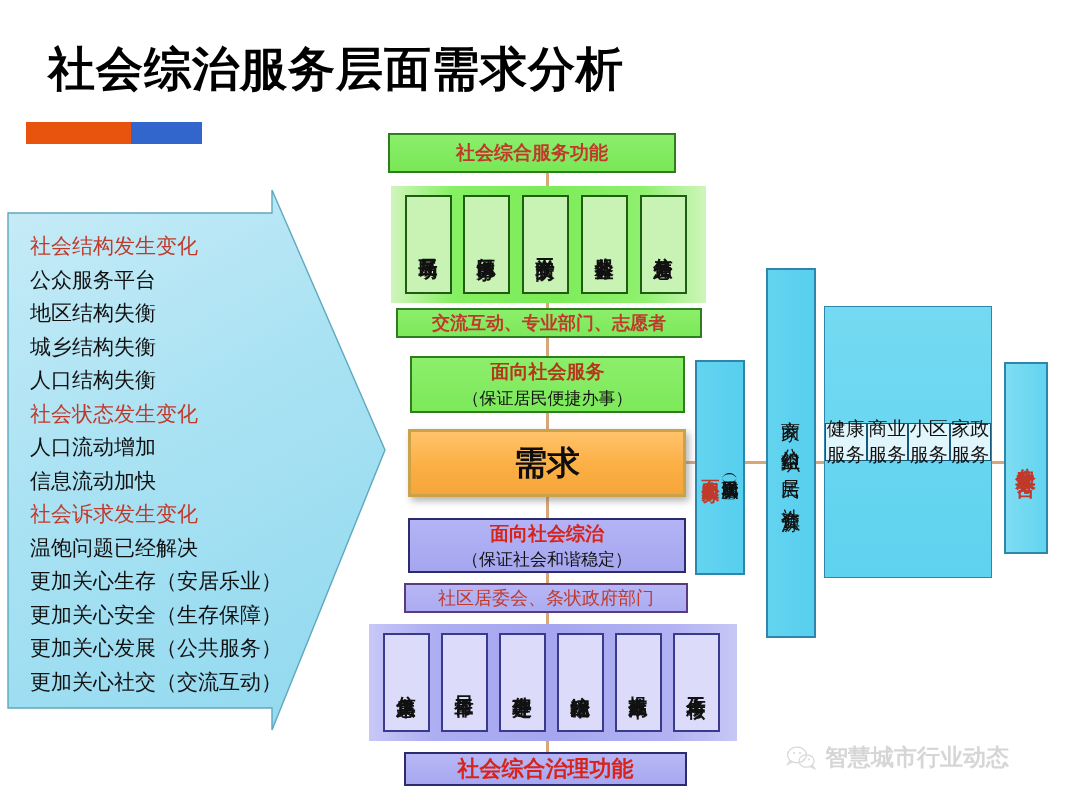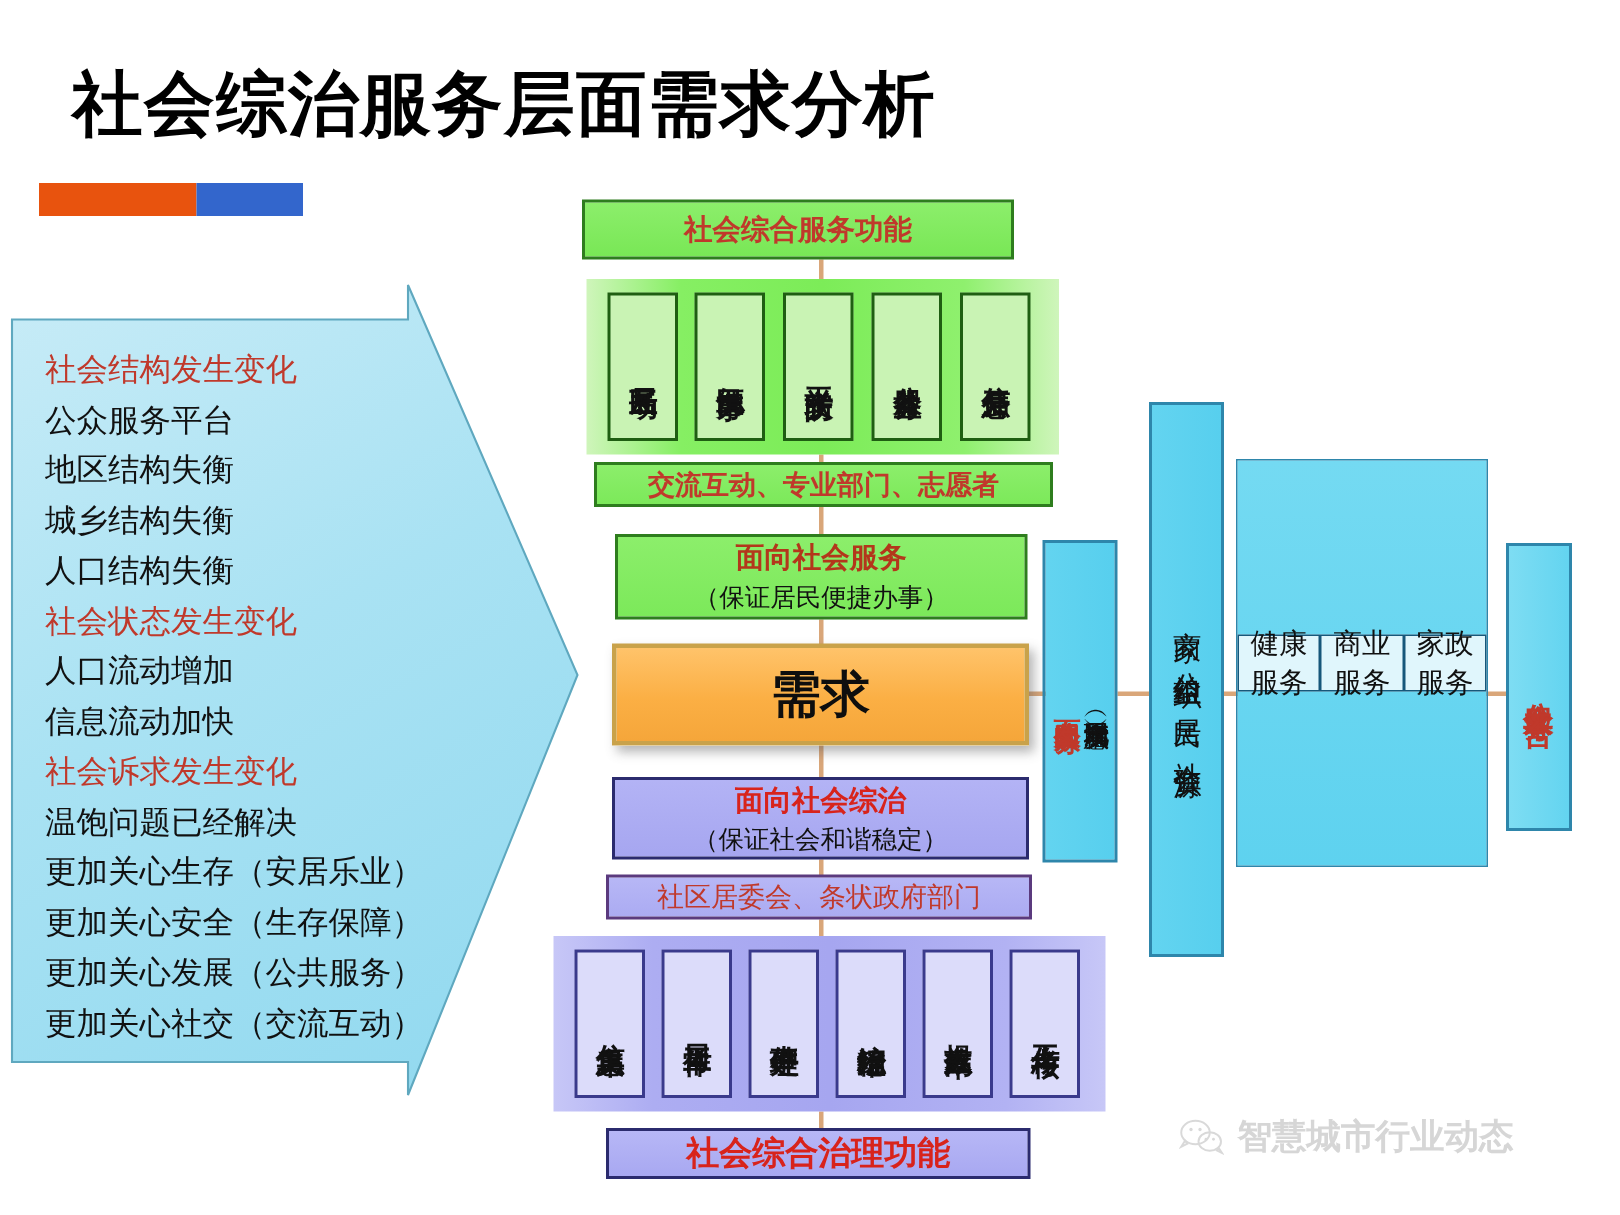--- a/index.html
+++ b/index.html
@@ -294,20 +294,21 @@
     <span class="v-blk">（实现居民满意幸福）</span>
   </div>
 
   <div class="box c-actors">
     <span class="v-blk">商家  公益组织  居民  社会资源</span>
   </div>
 
   <div class="box c-services">
     <div class="srow">健康服务</div>
     <div class="srow">商业服务</div>
+    <div class="srow">小区服务</div>
     <div class="srow">家政服务</div>
   </div>
 
   <div class="box c-platform">
     <span class="v-red">公众服务平台</span>
   </div>
 
   <div class="wm">
     <svg class="wm-icon" viewBox="0 0 30 24">
       <ellipse cx="11" cy="9" rx="9.5" ry="7.8" fill="none" stroke="#D9D9D9" stroke-width="1.3"></ellipse>

